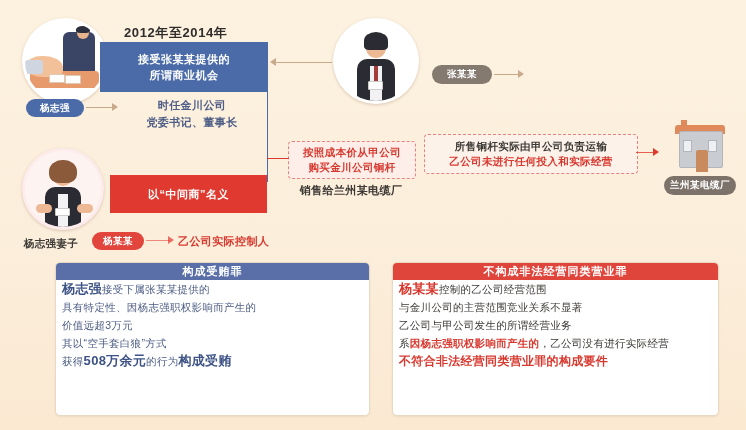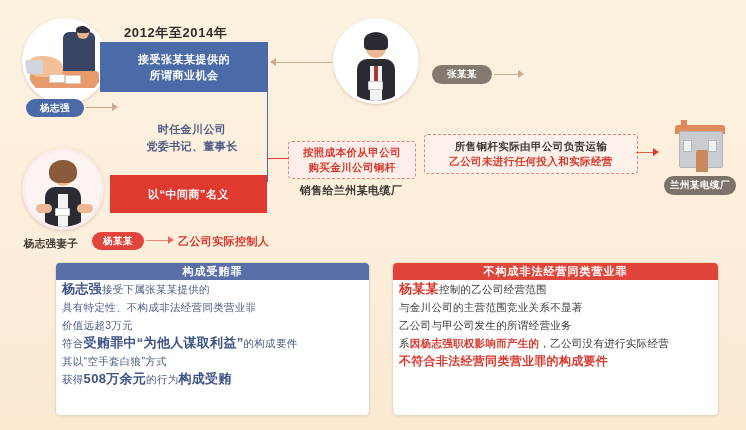--- a/index.html
+++ b/index.html
@@ -145,21 +145,21 @@
   </div>
 
   <div class="ln h" style="left:276px;top:62px;width:56px;"></div>
   <div class="arrow left" style="left:270px;top:58px;"></div>
 
   <div class="pill blue" style="left:26px;top:99px;width:58px;height:18px;">
     <span>杨志强</span>
   </div>
   <div class="ln h" style="left:86px;top:107px;width:28px;"></div>
   <div class="arrow right" style="left:112px;top:103px;"></div>
-  <div class="plain" style="left:118px;top:97px;width:148px;margin-top:24px;">
+  <div class="plain" style="left:118px;top:97px;width:148px;">
     <div>时任金川公司</div>
     <div>党委书记、董事长</div>
   </div>
 
   <div class="ln v blue" style="left:267px;top:84px;height:98px;"></div>
 
   <div class="portrait" style="left:22px;top:148px;width:82px;height:82px;background:#fdeceb;">
     <div class="inner" style="background:#fdf4f2;">
       <div class="person" style="background:#fdf4f2;">
         <div class="pr-torso"></div>
@@ -232,25 +232,22 @@
   <div class="pill dgray" style="left:664px;top:176px;width:72px;height:19px;">
     <span>兰州某电缆厂</span>
   </div>
 
   <div class="panel" style="left:55px;top:262px;width:313px;height:152px;">
     <div class="panel-head blue">构成受贿罪</div>
     <div class="panel-body">
       <div class="pl b">
         <span class="hl-b big">杨志强</span><span>接受下属张某某提供的</span>
       </div>
-      <div class="pl b">具有特定性、不构成非法经营同类营业罪</div>
+      <div class="pl b">具有特定性、因杨志强职权影响而产生的</div>
       <div class="pl b">价值远超3万元</div>
-      <div class="pl b">
-        <span>符合</span><span class="hl-b big">受贿罪中“为他人谋取利益”</span><span>的构成要件</span>
-      </div>
       <div class="pl b">其以“空手套白狼”方式</div>
       <div class="pl b">
         <span>获得</span><span class="hl-b big">508万余元</span><span>的行为</span><span class="hl-b big">构成受贿</span>
       </div>
     </div>
   </div>
 
   <div class="panel" style="left:392px;top:262px;width:325px;height:152px;">
     <div class="panel-head red">不构成非法经营同类营业罪</div>
     <div class="panel-body">

